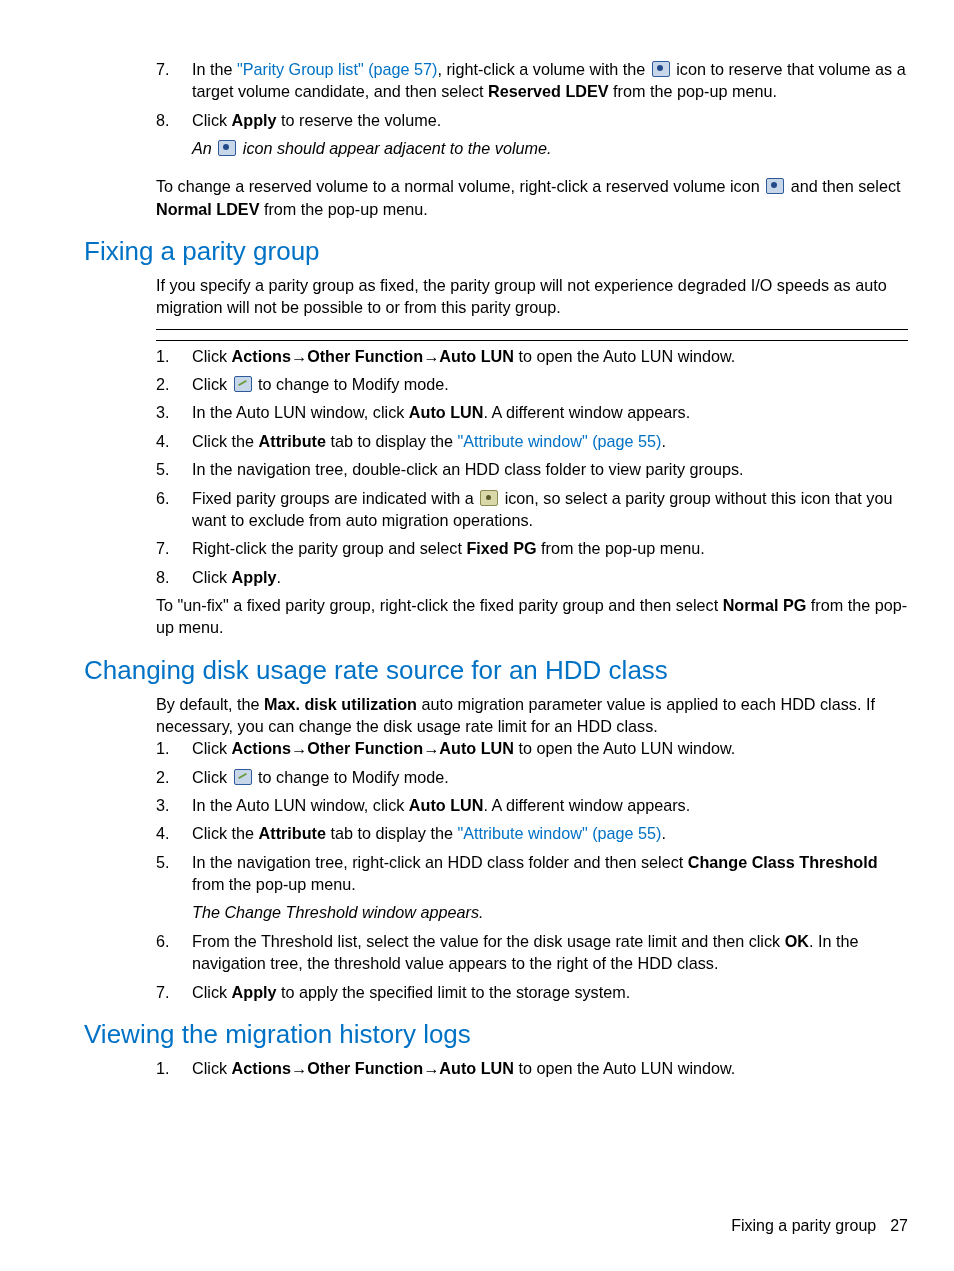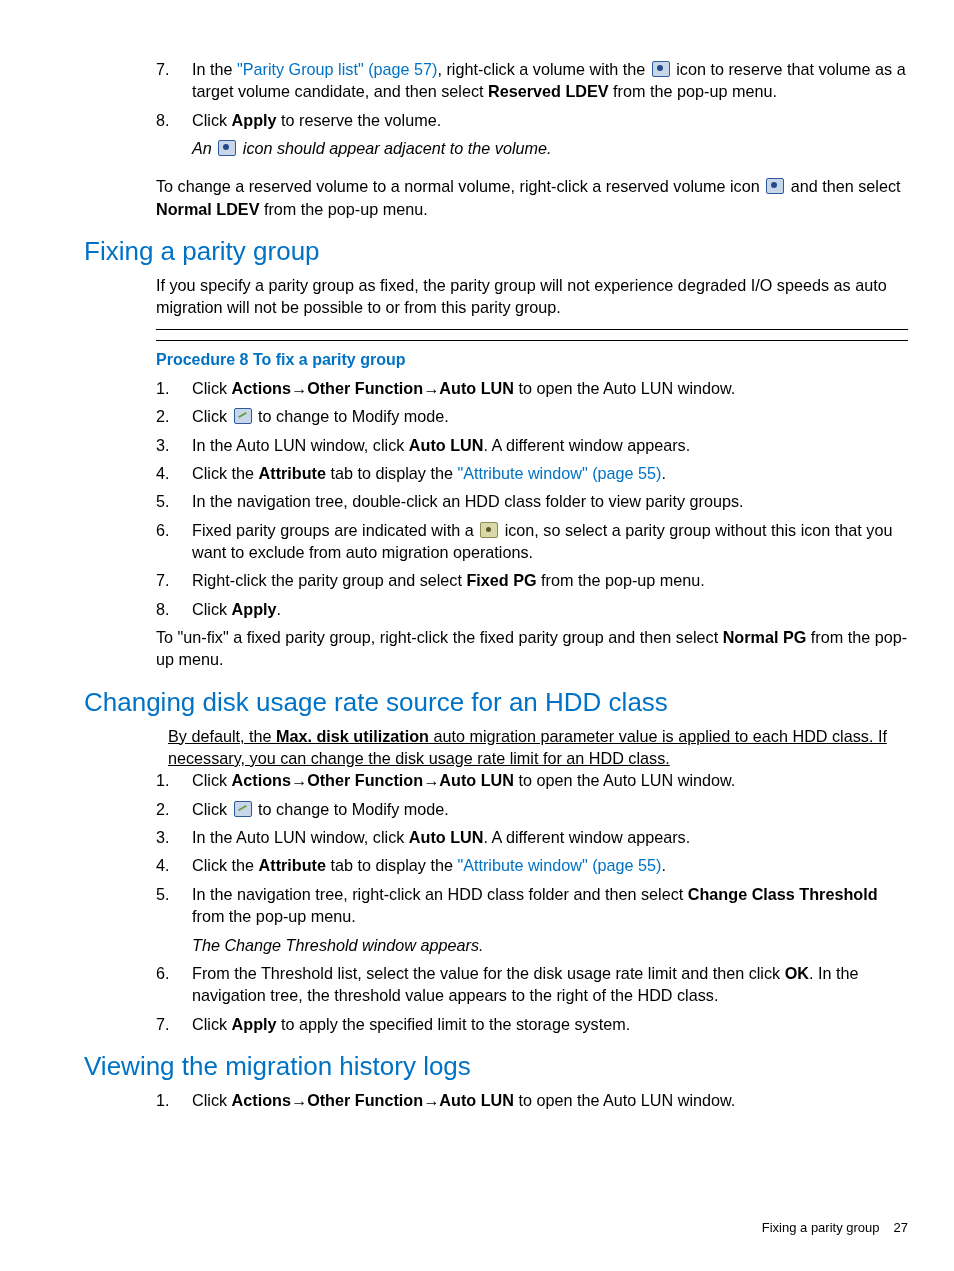--- a/index.html
+++ b/index.html
@@ -81,21 +81,21 @@
     width: 9px; height: 2px;
     top: 5px; left: 3px;
     transform: rotate(-30deg);
   }
   .icon.disk { background: #d8d8a8; border-color: #8a8a50; }
   .icon.disk::after { background: #5b5b2a; width:5px; height:5px; top:4px; left:5px; }
   .footer {
     position: absolute;
     bottom: 34px;
     right: 46px;
-    font-size: 13px;
+    font-size: 16px;
   }
   .pgnum { margin-left: 14px; }
 </style>
 </head>
 <body>
 
 <div class="page">
 
   <div class="content1">
     <ul class="ol">
@@ -118,21 +118,20 @@
     <p style="margin:16px 0 0 0;">
       <span>To change a reserved volume to a normal volume, right-click a reserved volume icon </span><span class="icon"></span><span> and then select </span><b>Normal LDEV</b><span> from the pop-up menu.</span>
     </p>
   </div>
 
   <div class="h2">Fixing a parity group</div>
   <div class="content2">
     <p style="margin:2px 0 0 0;">If you specify a parity group as fixed, the parity group will not experience degraded I/O speeds as auto migration will not be possible to or from this parity group.</p>
     <hr class="sep">
     <hr class="sep">
-    <div class="proc">Procedure 8 To fix a parity group</div>
     <ul class="ol">
       <li>
           <span class="num">1.</span>
           <span class="litxt"><span>Click </span><b>Actions</b><span>→</span><b>Other Function</b><span>→</span><b>Auto LUN</b><span> to open the Auto LUN window.</span></span>
         </li>
       <li>
           <span class="num">2.</span>
           <span class="litxt"><span>Click </span><span class="icon pencil"></span><span> to change to Modify mode.</span></span>
         </li>
       <li>
@@ -158,21 +157,21 @@
       <li>
           <span class="num">8.</span>
           <span class="litxt"><span>Click </span><b>Apply</b><span>.</span></span>
         </li>
     </ul>
     <p style="margin:6px 0 0 0;"><span>To "un-fix" a fixed parity group, right-click the fixed parity group and then select </span><b>Normal PG</b><span> from the pop-up menu.</span></p>
   </div>
 
   <div class="h2">Changing disk usage rate source for an HDD class</div>
   <div class="content2">
-    <p style="margin:2px 0 0 12px;text-decoration:underline;"><span>By default, the </span><b>Max. disk utilization</b><span> auto migration parameter value is applied to each HDD class. If necessary, you can change the disk usage rate limit for an HDD class.</span></p>
+    <p style="margin:2px 0 0 0;"><span>By default, the </span><b>Max. disk utilization</b><span> auto migration parameter value is applied to each HDD class. If necessary, you can change the disk usage rate limit for an HDD class.</span></p>
     <ul class="ol">
       <li>
           <span class="num">1.</span>
           <span class="litxt"><span>Click </span><b>Actions</b><span>→</span><b>Other Function</b><span>→</span><b>Auto LUN</b><span> to open the Auto LUN window.</span></span>
         </li>
       <li>
           <span class="num">2.</span>
           <span class="litxt"><span>Click </span><span class="icon pencil"></span><span> to change to Modify mode.</span></span>
         </li>
       <li>

